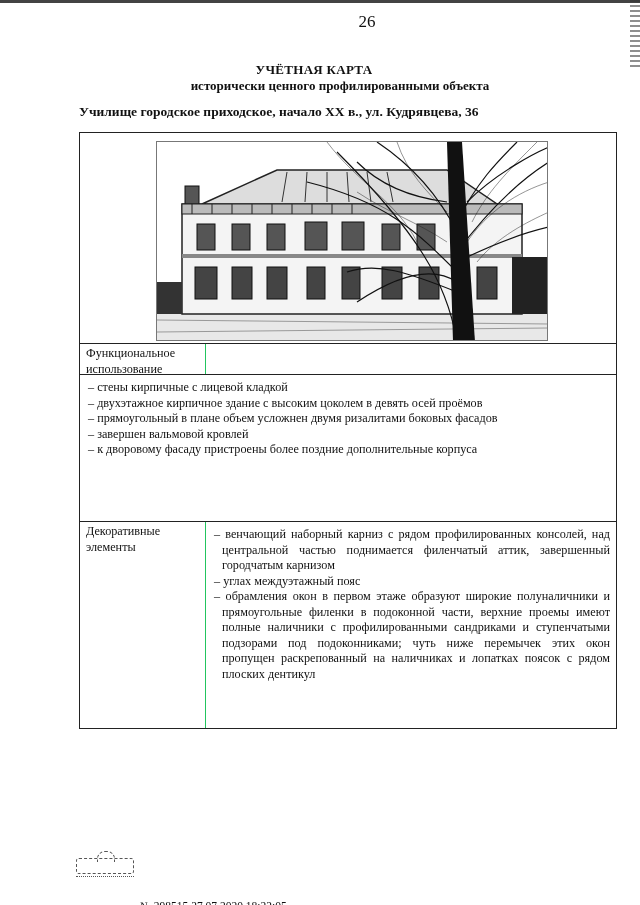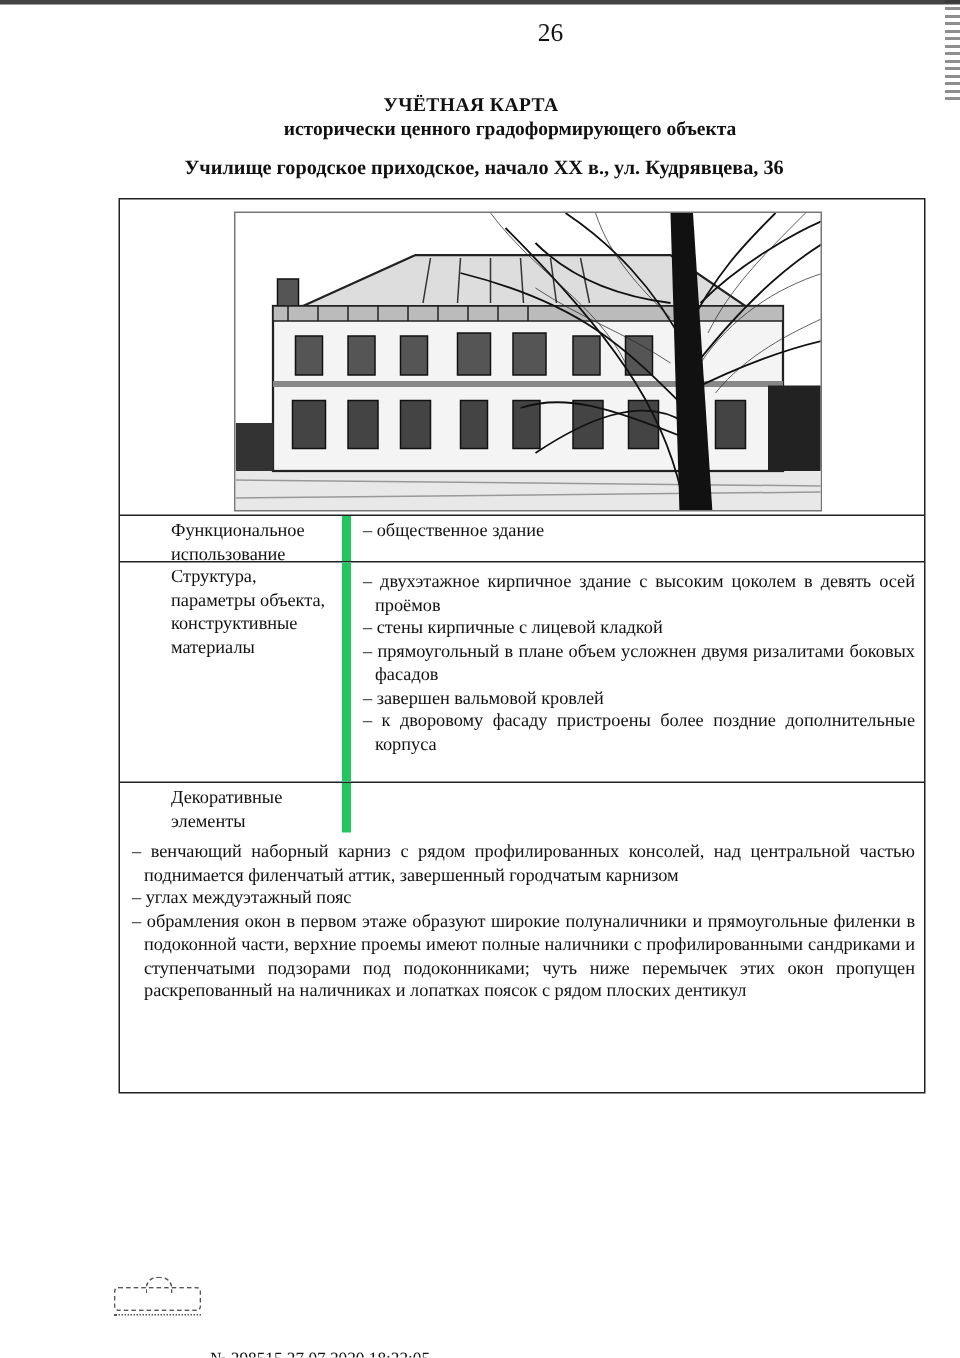--- a/index.html
+++ b/index.html
@@ -9,53 +9,53 @@
       font-family: "Liberation Serif", "DejaVu Serif", serif;
     }
     .scan-top { position: absolute; left: 0; top: 0; width: 640px; height: 3px; background: #222; opacity: .85; }
     .scan-right { position: absolute; right: 0; top: 0; width: 10px; height: 70px;
       background: repeating-linear-gradient(180deg, #333 0 2px, transparent 2px 5px); opacity: .55; }
     .page-number { position: absolute; left: 0; width: 640px; top: 12px; text-align: center; font-size: 17px; padding-left: 47px; }
     .card-title { position: absolute; left: 0; width: 588px; top: 62px; text-align: center;
       font-weight: bold; font-size: 13px; letter-spacing: .3px; padding-left: 40px; box-sizing: border-box; }
     .card-subtitle { position: absolute; left: 0; width: 640px; top: 78px; text-align: center;
       font-weight: bold; font-size: 13px; padding-left: 40px; box-sizing: border-box; }
-    .object-title { position: absolute; left: 79px; top: 104px; font-weight: bold; font-size: 13.5px; margin-left: 44px; }
+    .object-title { position: absolute; left: 79px; top: 104px; font-weight: bold; font-size: 13.5px; }
 
     .card-table { position: absolute; left: 79px; top: 132px; width: 538px; border: 1px solid #222; box-sizing: border-box; }
     .photo-row { height: 210px; position: relative; border-bottom: 1px solid #222; }
     .photo { position: absolute; left: 76px; top: 8px; width: 392px; height: 200px; border: 1px solid #777; box-sizing: border-box; overflow: hidden; background: #fff; }
     .photo svg { display: block; }
 
     .row { display: flex; border-bottom: 1px solid #222; }
     .row:last-child { border-bottom: none; }
-    .cell-label { width: 126px; box-sizing: border-box; border-right: 6px solid #22c55e;
-      padding: 2px 4px 0 6px; font-size: 12.2px; line-height: 15.5px; margin-left: 28px; }
+    .cell-label { width: 126px; box-sizing: border-box; border-right: 1px solid #22c55e;
+      padding: 2px 4px 0 6px; font-size: 12.2px; line-height: 15.5px; }
     .cell-value { flex: 1; box-sizing: border-box; padding: 2px 6px 0 8px; font-size: 12.2px; line-height: 15.5px; text-align: justify; }
     .item { padding-left: 8px; text-indent: -8px; }
     .item::before { content: "– "; }
     .row-func { height: 30px; }
     .row-struct { height: 146px; }
-    .row-decor { height: 206px; flex-direction: column; }
+    .row-decor { height: 206px; }
     .row-decor .cell-value { padding-top: 5px; }
     .row-struct .cell-value { padding-top: 5px; }
     .stamp { position: absolute; left: 76px; top: 858px; width: 58px; height: 16px; border: 1px dashed #555; border-radius: 3px; box-sizing: border-box; }
     .stamp::before { content: ""; position: absolute; left: 20px; top: -8px; width: 16px; height: 10px; border: 1px dashed #555; border-bottom: none; border-radius: 8px 8px 0 0; }
     .stamp-line { position: absolute; left: 76px; top: 876px; width: 58px; border-top: 1px dotted #555; }
     .doc-stamp { position: absolute; left: 140px; top: 872px; font-size: 11.5px; margin-top: 28px; }
   </style>
 </head>
 <body>
 
 <div class="scan-top"></div>
 <div class="scan-right"></div>
 
 <div class="page-number">26</div>
 <div class="card-title">УЧЁТНАЯ КАРТА</div>
-<div class="card-subtitle">исторически ценного градоформирующего объекта</div>
+<div class="card-subtitle">исторически ценного профилированными объекта</div>
 <div class="object-title">Училище городское приходское, начало XX в., ул. Кудрявцева, 36</div>
 
 <div class="card-table">
   <div class="photo-row">
     <div class="photo">
       <svg width="392" height="200" viewBox="0 0 392 200">
 
         <rect x="0" y="170" width="392" height="30" fill="#e8e8e8"></rect>
         <g stroke="#999" stroke-width="1">
           <line x1="0" y1="178" x2="392" y2="182"></line>
@@ -136,30 +136,26 @@
         <polygon points="290,0 305,0 318,200 296,200" fill="#111"></polygon>
 
         <rect x="0" y="140" width="25" height="32" fill="#333"></rect>
         <rect x="355" y="115" width="37" height="57" fill="#222"></rect>
       </svg>
     </div>
   </div>
 
   <div class="row row-func">
     <div class="cell-label">Функциональное использование</div>
-    <div class="cell-value">
-      <div class="item">общественное здание</div>
-    </div>
   </div>
 
   <div class="row row-struct">
-    <div class="cell-label">Структура, параметры объекта, конструктивные материалы</div>
     <div class="cell-value">
+      <div class="item">стены кирпичные с лицевой кладкой</div>
       <div class="item">двухэтажное кирпичное здание с высоким цоколем в девять осей проёмов</div>
-      <div class="item">стены кирпичные с лицевой кладкой</div>
       <div class="item">прямоугольный в плане объем усложнен двумя ризалитами боковых фасадов</div>
       <div class="item">завершен вальмовой кровлей</div>
       <div class="item">к дворовому фасаду пристроены более поздние дополнительные корпуса</div>
     </div>
   </div>
 
   <div class="row row-decor">
     <div class="cell-label">Декоративные элементы</div>
     <div class="cell-value">
       <div class="item">венчающий наборный карниз с рядом профилированных консолей, над центральной частью поднимается филенчатый аттик, завершенный городчатым карнизом</div>

